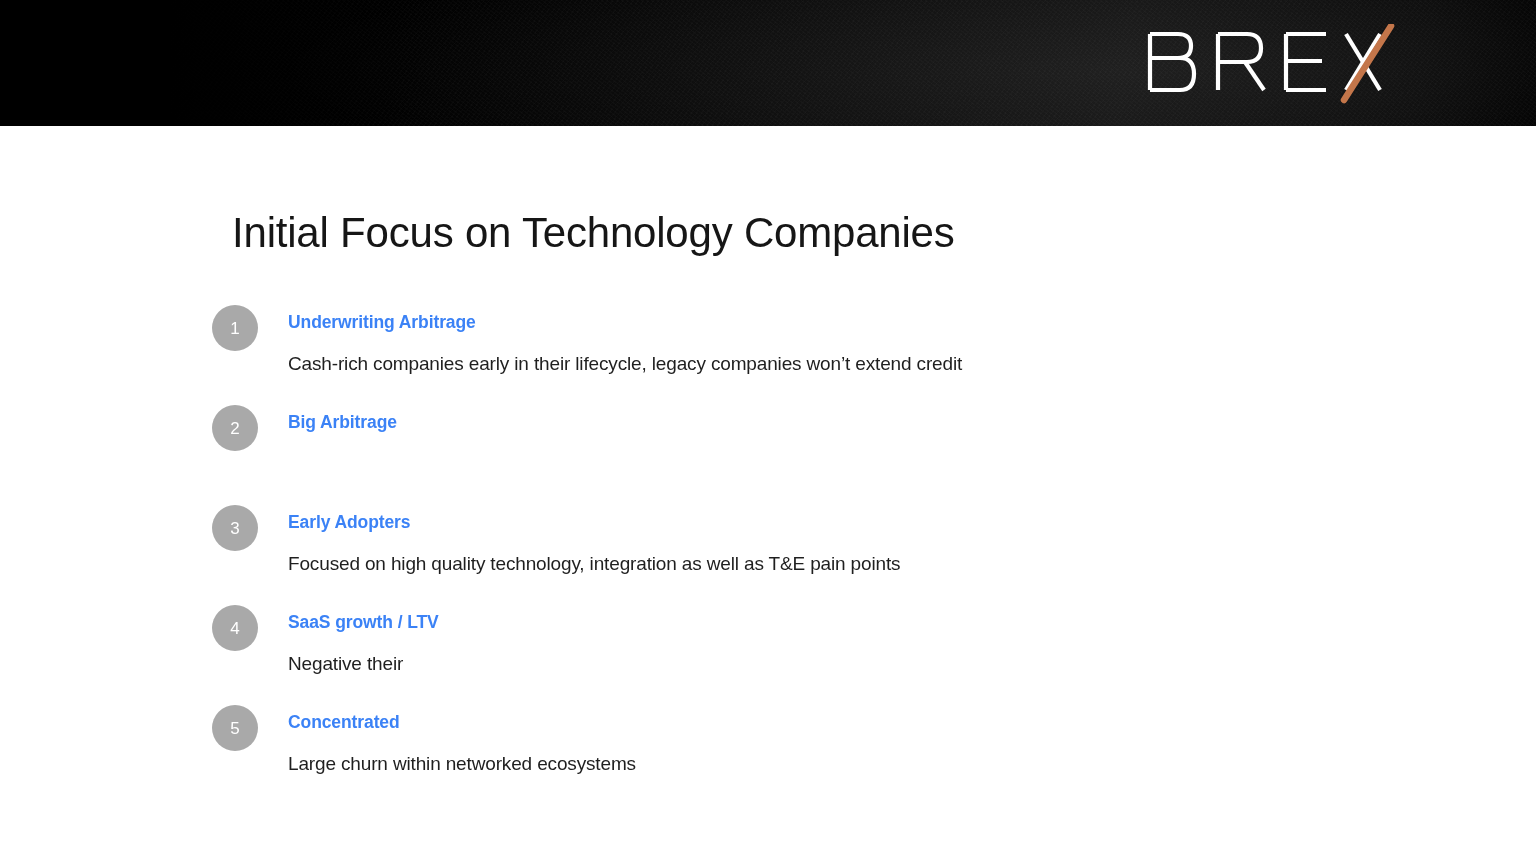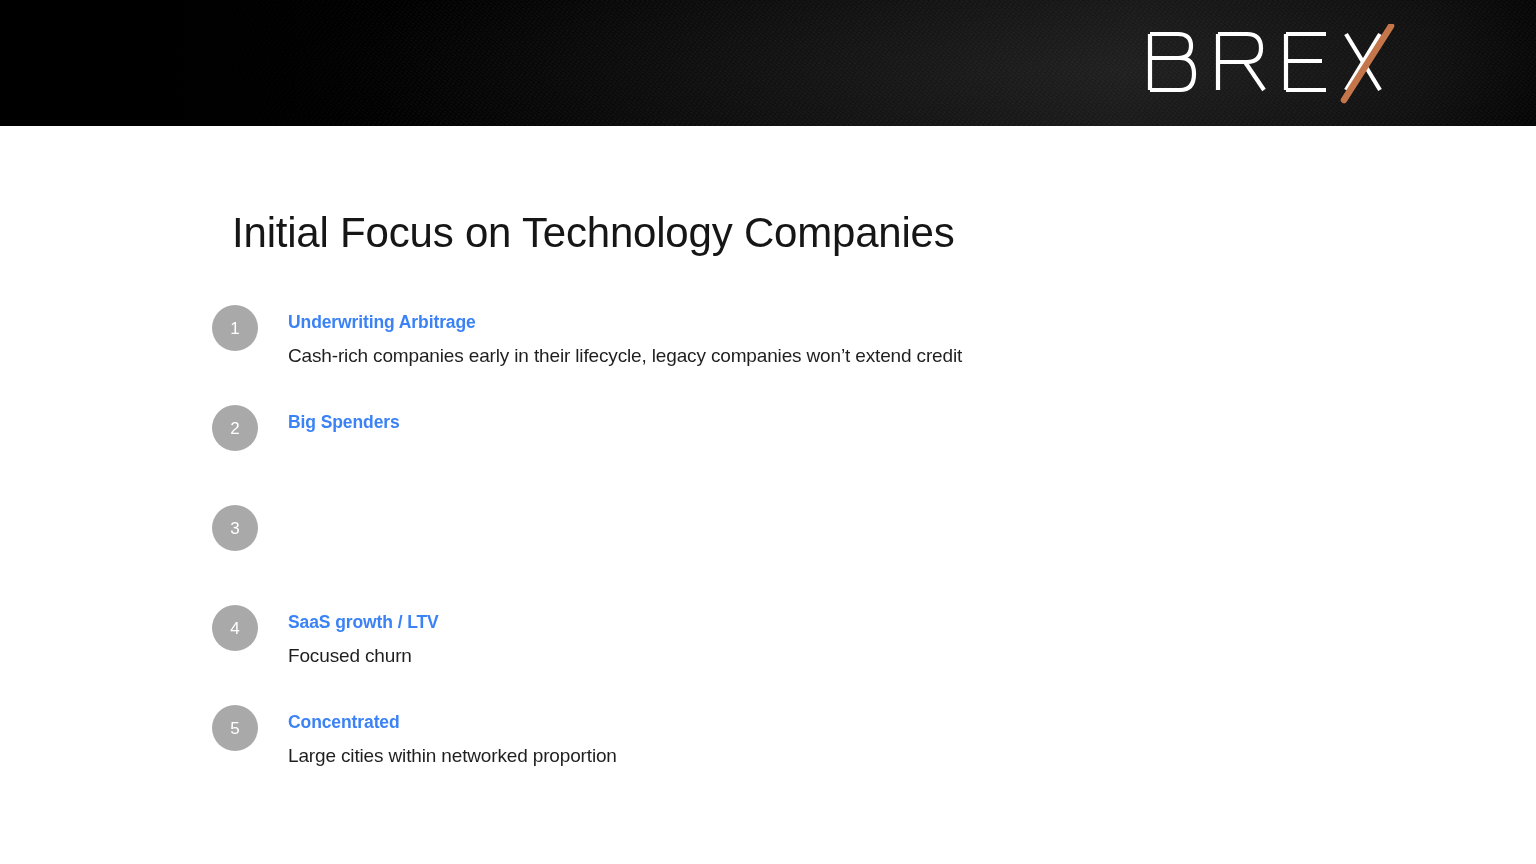--- a/index.html
+++ b/index.html
@@ -108,21 +108,21 @@
     letter-spacing:-0.1px;
     line-height:1.35;
     white-space:nowrap;
   }
   .point-desc {
     font-size:19px;
     font-weight:400;
     color:#1f1f1f;
     letter-spacing:-0.15px;
     line-height:1.45;
-    margin-top:7px;
+    margin-top:15px;
     white-space:nowrap;
   }
 </style>
 </head>
 <body>
 
 <div class="slide">
 
   <div class="header-band">
     <div class="band-texture"></div>
@@ -162,38 +162,42 @@
       <div class="point-badge">1</div>
       <div class="point-text">
         <div class="point-heading">Underwriting Arbitrage</div>
         <div class="point-desc">Cash-rich companies early in their lifecycle, legacy companies won’t extend credit</div>
       </div>
     </div>
 
     <div class="point-row">
       <div class="point-badge">2</div>
       <div class="point-text">
-        <div class="point-heading">Big Spenders</div>
+        <div class="point-heading">Big Arbitrage</div>
       </div>
     </div>
 
     <div class="point-row">
       <div class="point-badge">3</div>
+      <div class="point-text">
+        <div class="point-heading">Early Adopters</div>
+        <div class="point-desc">Focused on high quality technology, integration as well as T&amp;E pain points</div>
+      </div>
     </div>
 
     <div class="point-row">
       <div class="point-badge">4</div>
       <div class="point-text">
         <div class="point-heading">SaaS growth / LTV</div>
-        <div class="point-desc">Focused churn</div>
+        <div class="point-desc">Negative their</div>
       </div>
     </div>
 
     <div class="point-row">
       <div class="point-badge">5</div>
       <div class="point-text">
         <div class="point-heading">Concentrated</div>
-        <div class="point-desc">Large cities within networked proportion</div>
+        <div class="point-desc">Large churn within networked ecosystems</div>
       </div>
     </div>
 
   </div>
 </div>
 
 </body></html>

